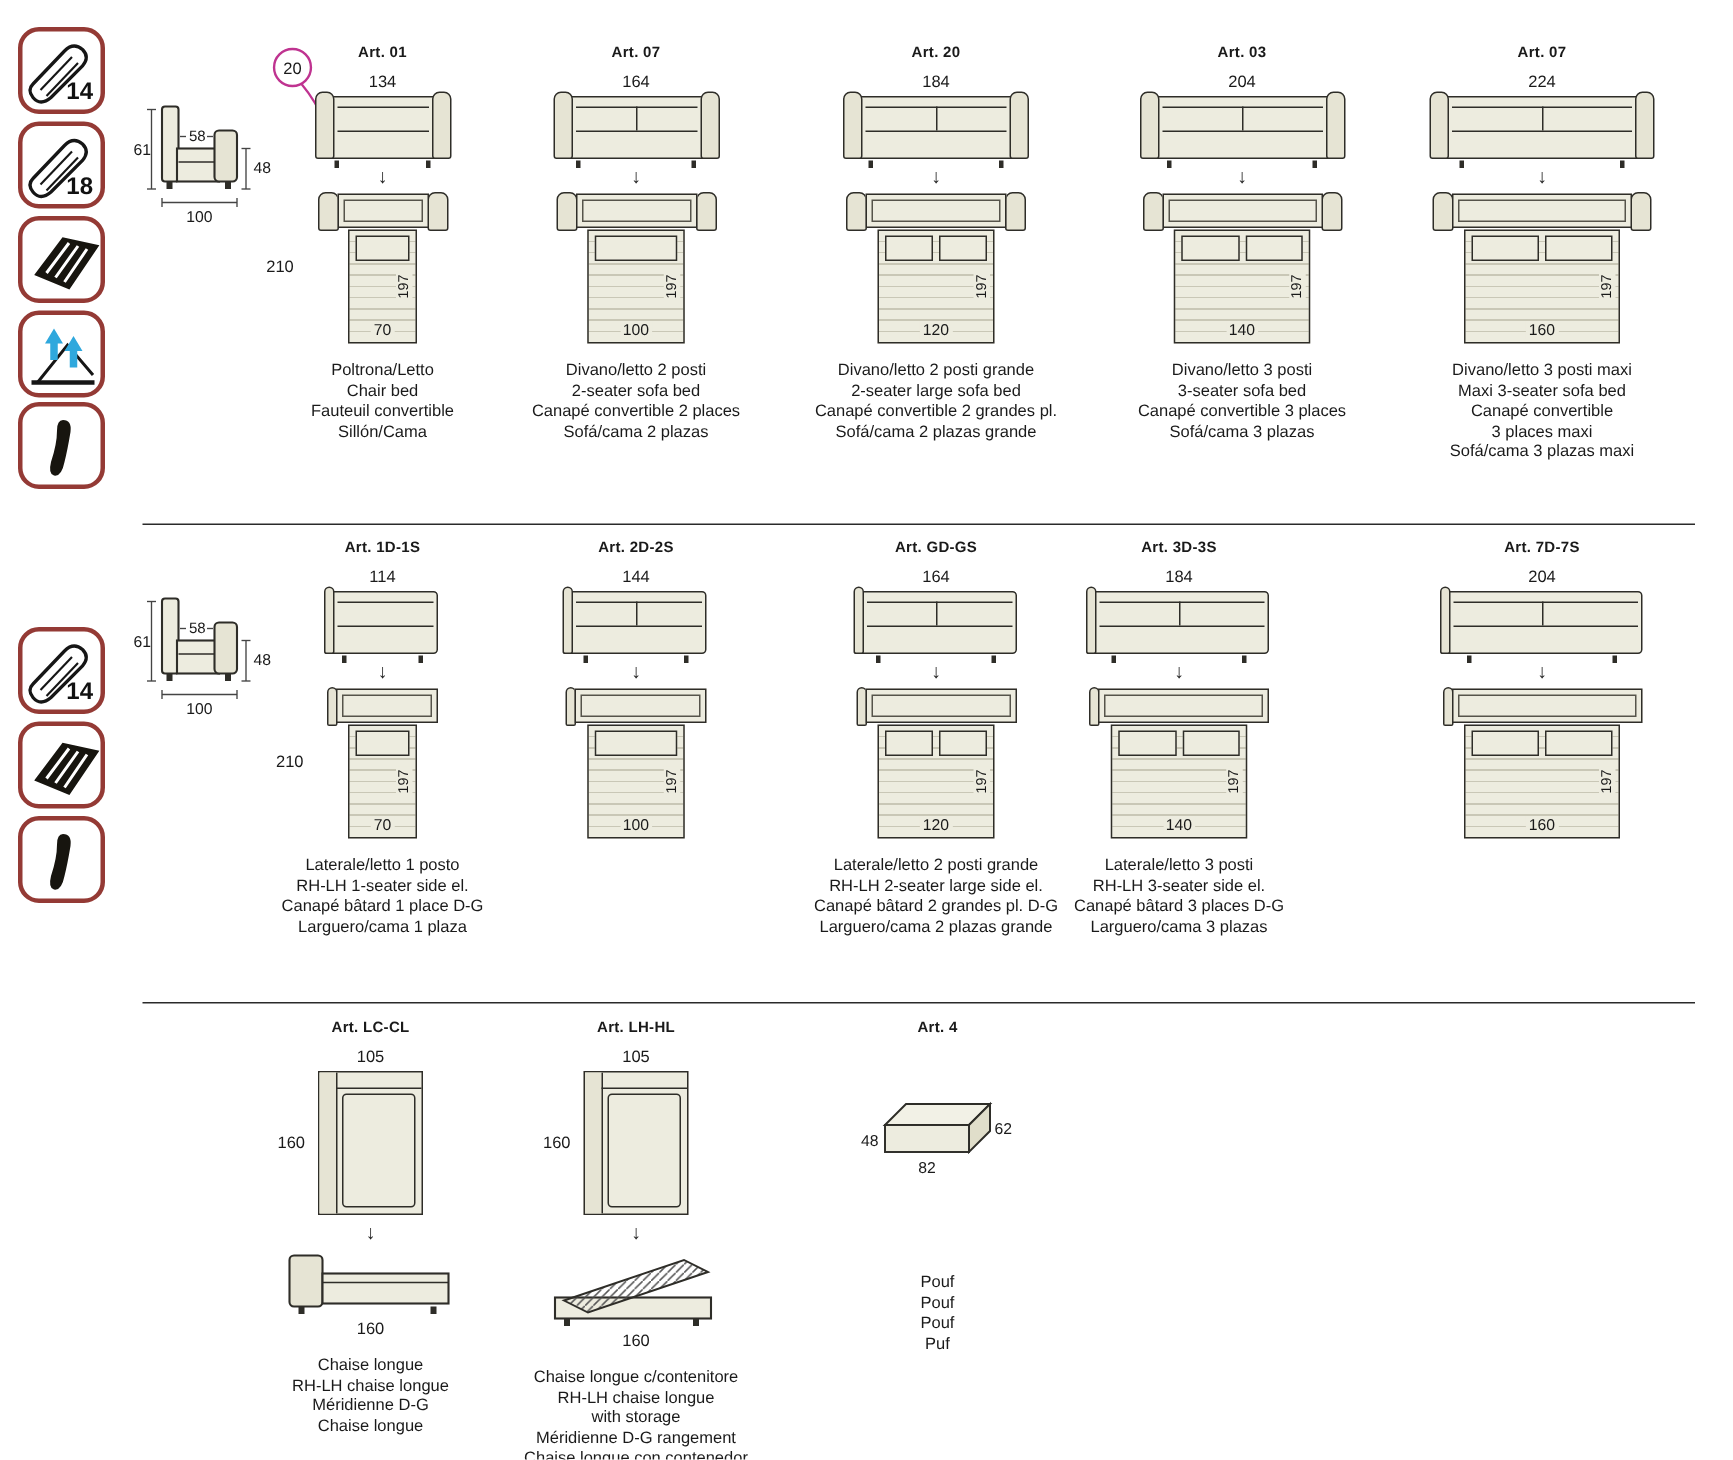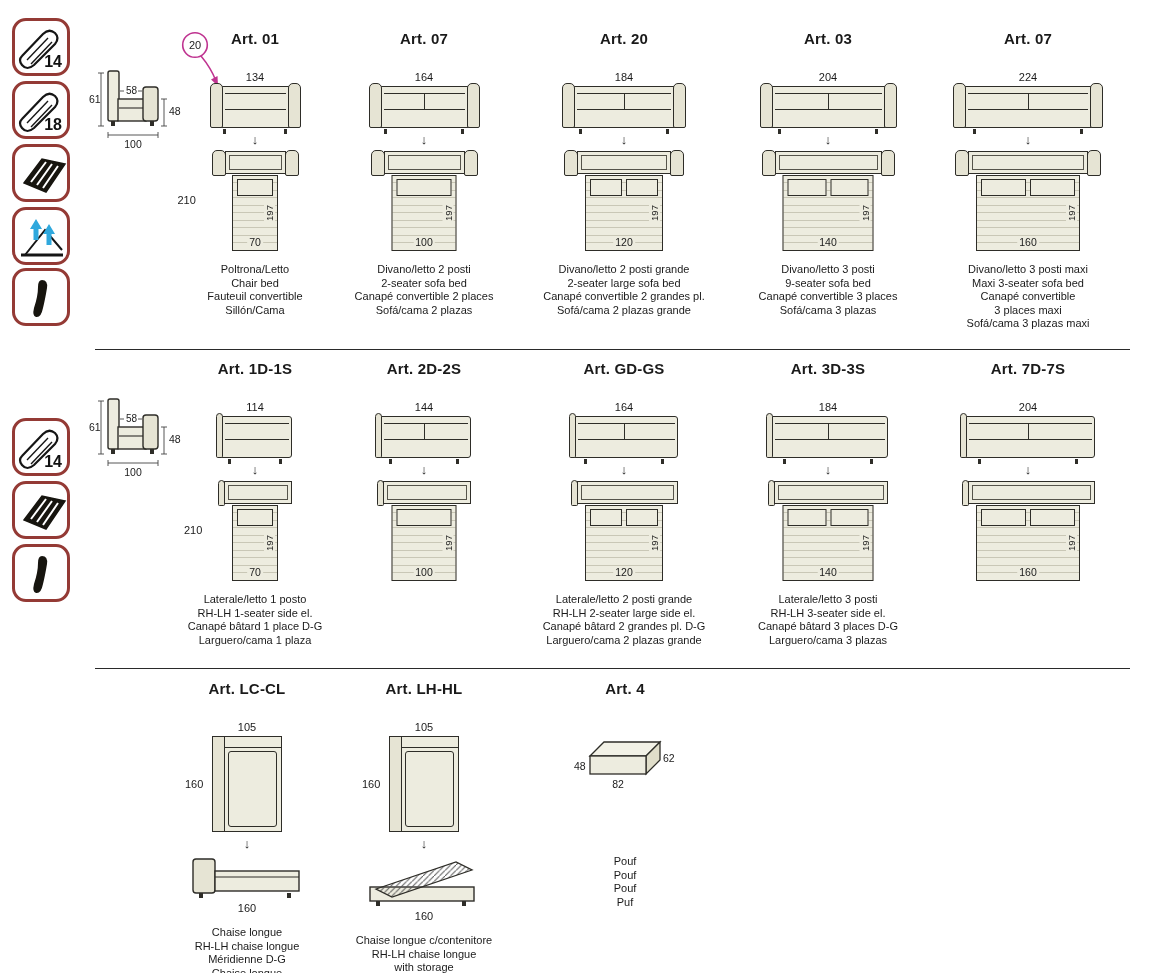--- a/index.html
+++ b/index.html
@@ -13,22 +13,22 @@
   .badge{position:absolute;left:12px;width:58px;height:58px;background:#fff;
     border:3px solid #943a35;border-radius:14px;box-sizing:border-box;}
   .badge svg{position:absolute;left:0;top:0;}
   .badge-num{position:absolute;right:5px;bottom:2px;font-size:16px;font-weight:800;color:#111;}
 
   
   .divider{position:absolute;left:95px;width:1035px;border-top:1.3px solid #2a2a2a;}
 
   
   .col{position:absolute;text-align:center;}
-  .art-title{font-size:15px;font-weight:700;letter-spacing:.2px;}
-  .wnum{font-size:11px;margin:24px 0 3px;}
+  .art-title{font-size:10px;font-weight:700;letter-spacing:.2px;}
+  .wnum{font-size:11px;margin:8px 0 3px;}
   .down-arrow{margin:5px 0 4px;font-size:13px;line-height:1;color:#222;}
   .down-arrow::after{content:"↓";}
 
   
   .sofa-front{position:relative;margin:2px auto 0;height:42px;background:#edecdf;
     border:1.4px solid #2e2d28;border-radius:3px;box-sizing:border-box;}
   .sf-arm{position:absolute;top:-4px;bottom:-1px;width:13px;background:#e6e4d4;
     border:1.4px solid #2e2d28;border-radius:5px 5px 2px 2px;box-sizing:border-box;}
   .sf-arm.l{left:-3px}.sf-arm.r{right:-3px}
   .sf-arm.thin{width:7px;border-radius:4px 4px 2px 2px;}
@@ -306,21 +306,21 @@
         <div class="bed-back-in"></div>
       </div>
     <div class="mattress" style="width:91px">
       <div class="pillow pw2l"></div>
       <div class="pillow pw2r"></div>
       <div class="len197">197</div>
       <div class="bedw">140</div>
     </div>
   </div>
   <div class="desc">Divano/letto 3 posti
-9-seater sofa bed
+3-seater sofa bed
 Canapé convertible 3 places
 Sofá/cama 3 plazas</div>
 </div>
 
 <div class="col" style="left:938px;top:30px;width:180px">
   <div class="art-title">Art. 07</div>
   <div class="wnum">224</div>
   <div class="sofa-front" style="width:146px">
     <div class="sf-arm l"></div>
     <div class="sf-arm r"></div>
@@ -428,21 +428,21 @@
       <div class="len197">197</div>
       <div class="bedw">120</div>
     </div>
   </div>
   <div class="desc">Laterale/letto 2 posti grande
 RH-LH 2-seater large side el.
 Canapé bâtard 2 grandes pl. D-G
 Larguero/cama 2 plazas grande</div>
 </div>
 
-<div class="col" style="left:738px;top:360px;width:180px">
+<div class="col" style="left:696px;top:360px;width:180px">
   <div class="art-title">Art. 3D-3S</div>
   <div class="wnum">184</div>
   <div class="sofa-front nr" style="width:120px">
     <div class="sf-arm l thin"></div>
     <div class="sf-back"></div>
     <div class="sf-seat"></div>
     <div class="sf-split"></div>
     <div class="sf-foot fl"></div>
     <div class="sf-foot fr"></div>
   </div>

